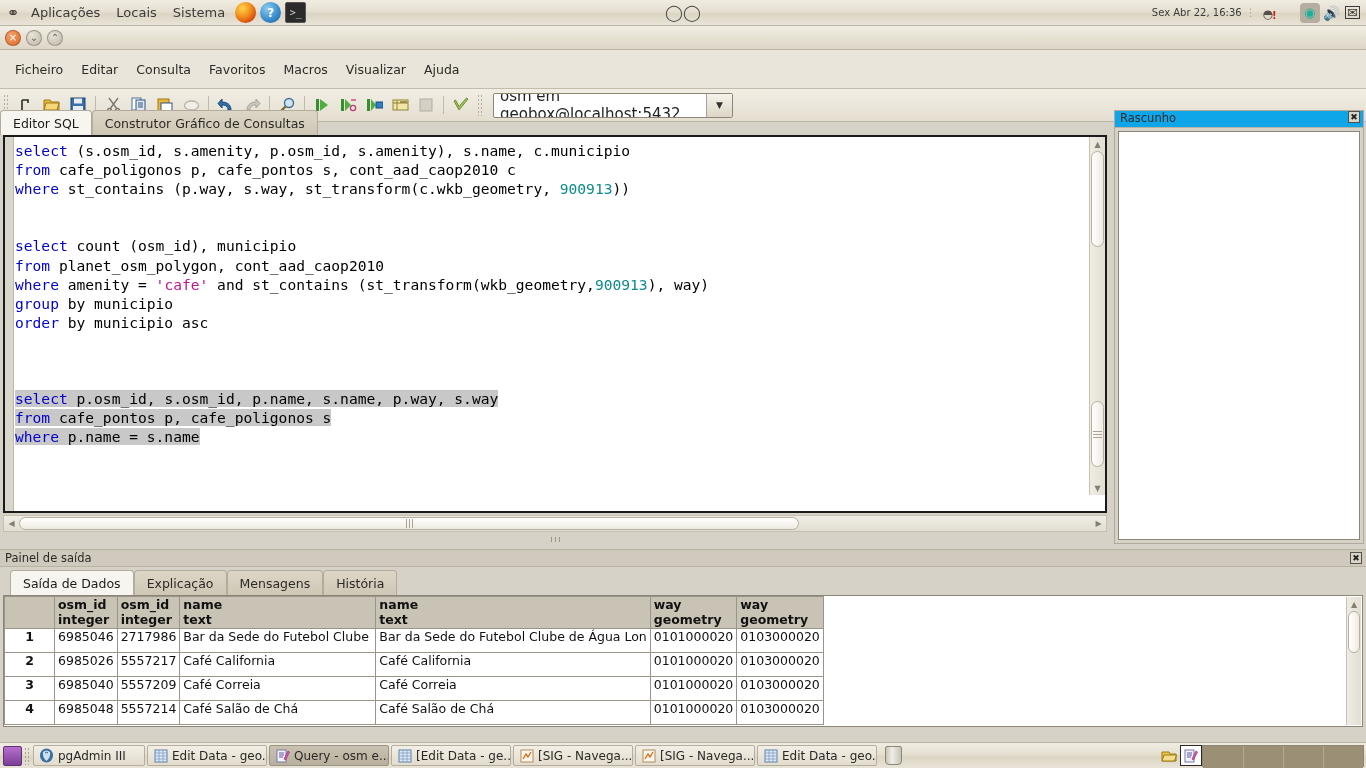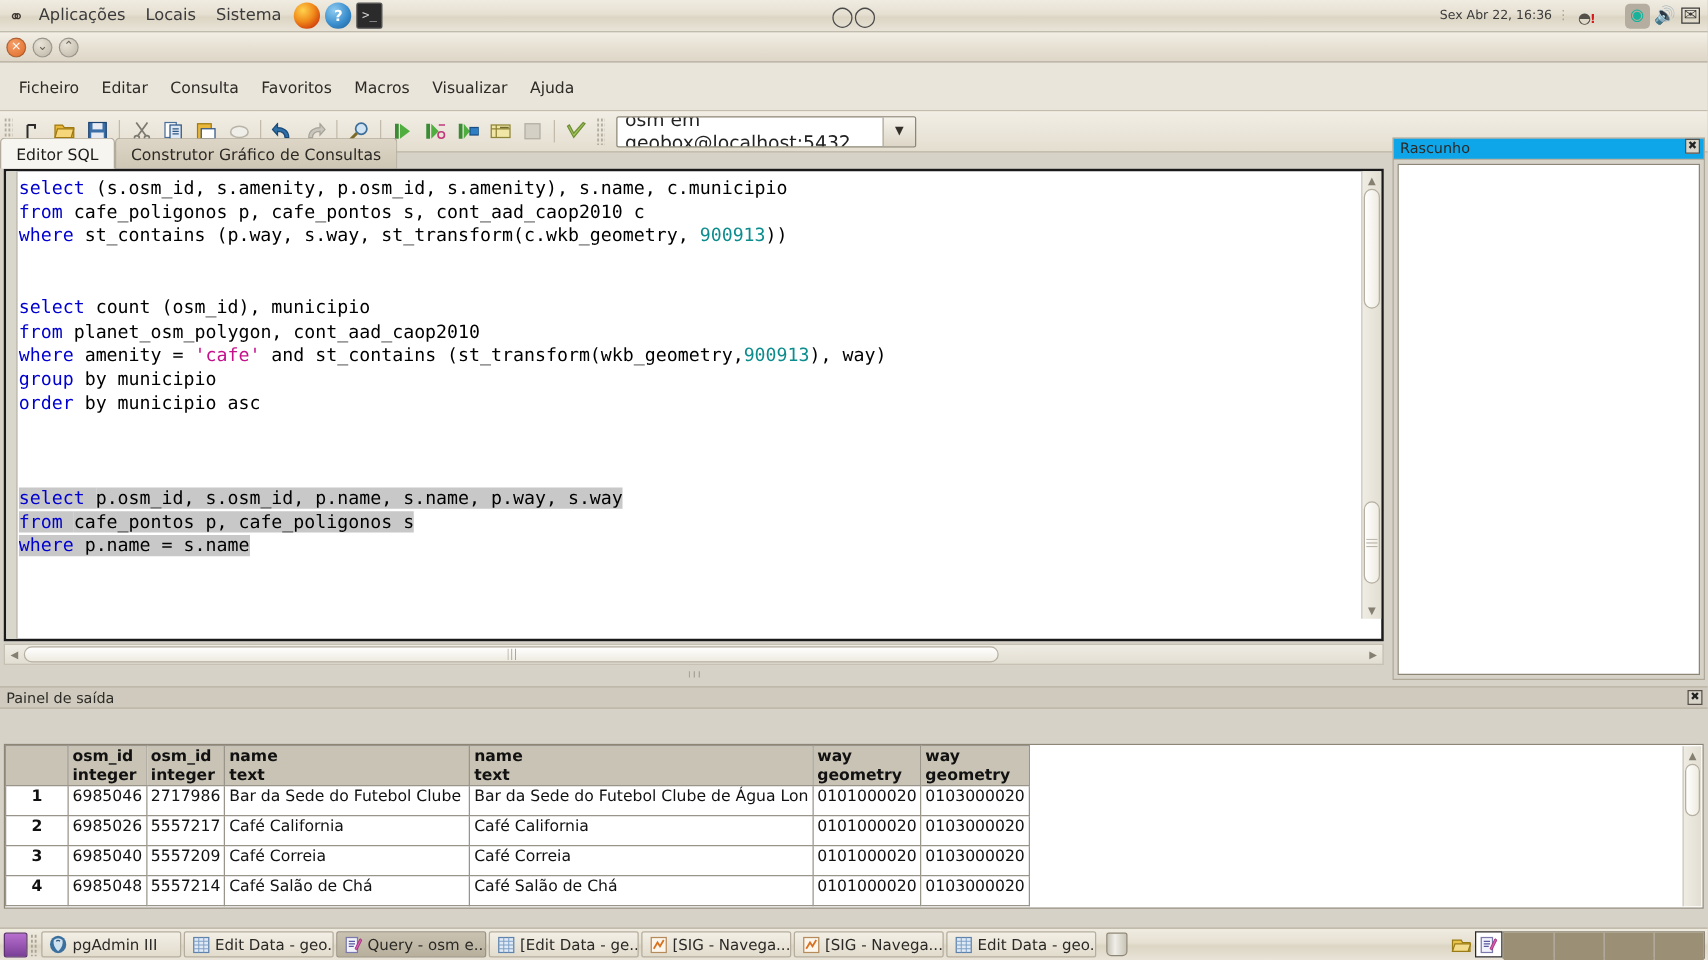--- a/index.html
+++ b/index.html
@@ -427,20 +427,26 @@
         <span>Rascunho</span>
         <span id="rasc-close">✖</span>
       </div>
       <div id="rasc-body"></div>
     </div>
 
     <div id="outpanel">
       <div id="out-title">
         <span>Painel de saída</span>
         <span id="out-close">✖</span>
+      </div>
+      <div id="outtabs">
+        <div class="tab active">Saída de Dados</div>
+        <div class="tab">Explicação</div>
+        <div class="tab">Mensagens</div>
+        <div class="tab">História</div>
       </div>
 
       <div id="grid">
         <table class="dg">
           <thead>
               <tr id="grid-head">
                 <th style="width: 50px;">
                   <span class="l2"></span>
                   <span class="l2"></span>
                 </th>

